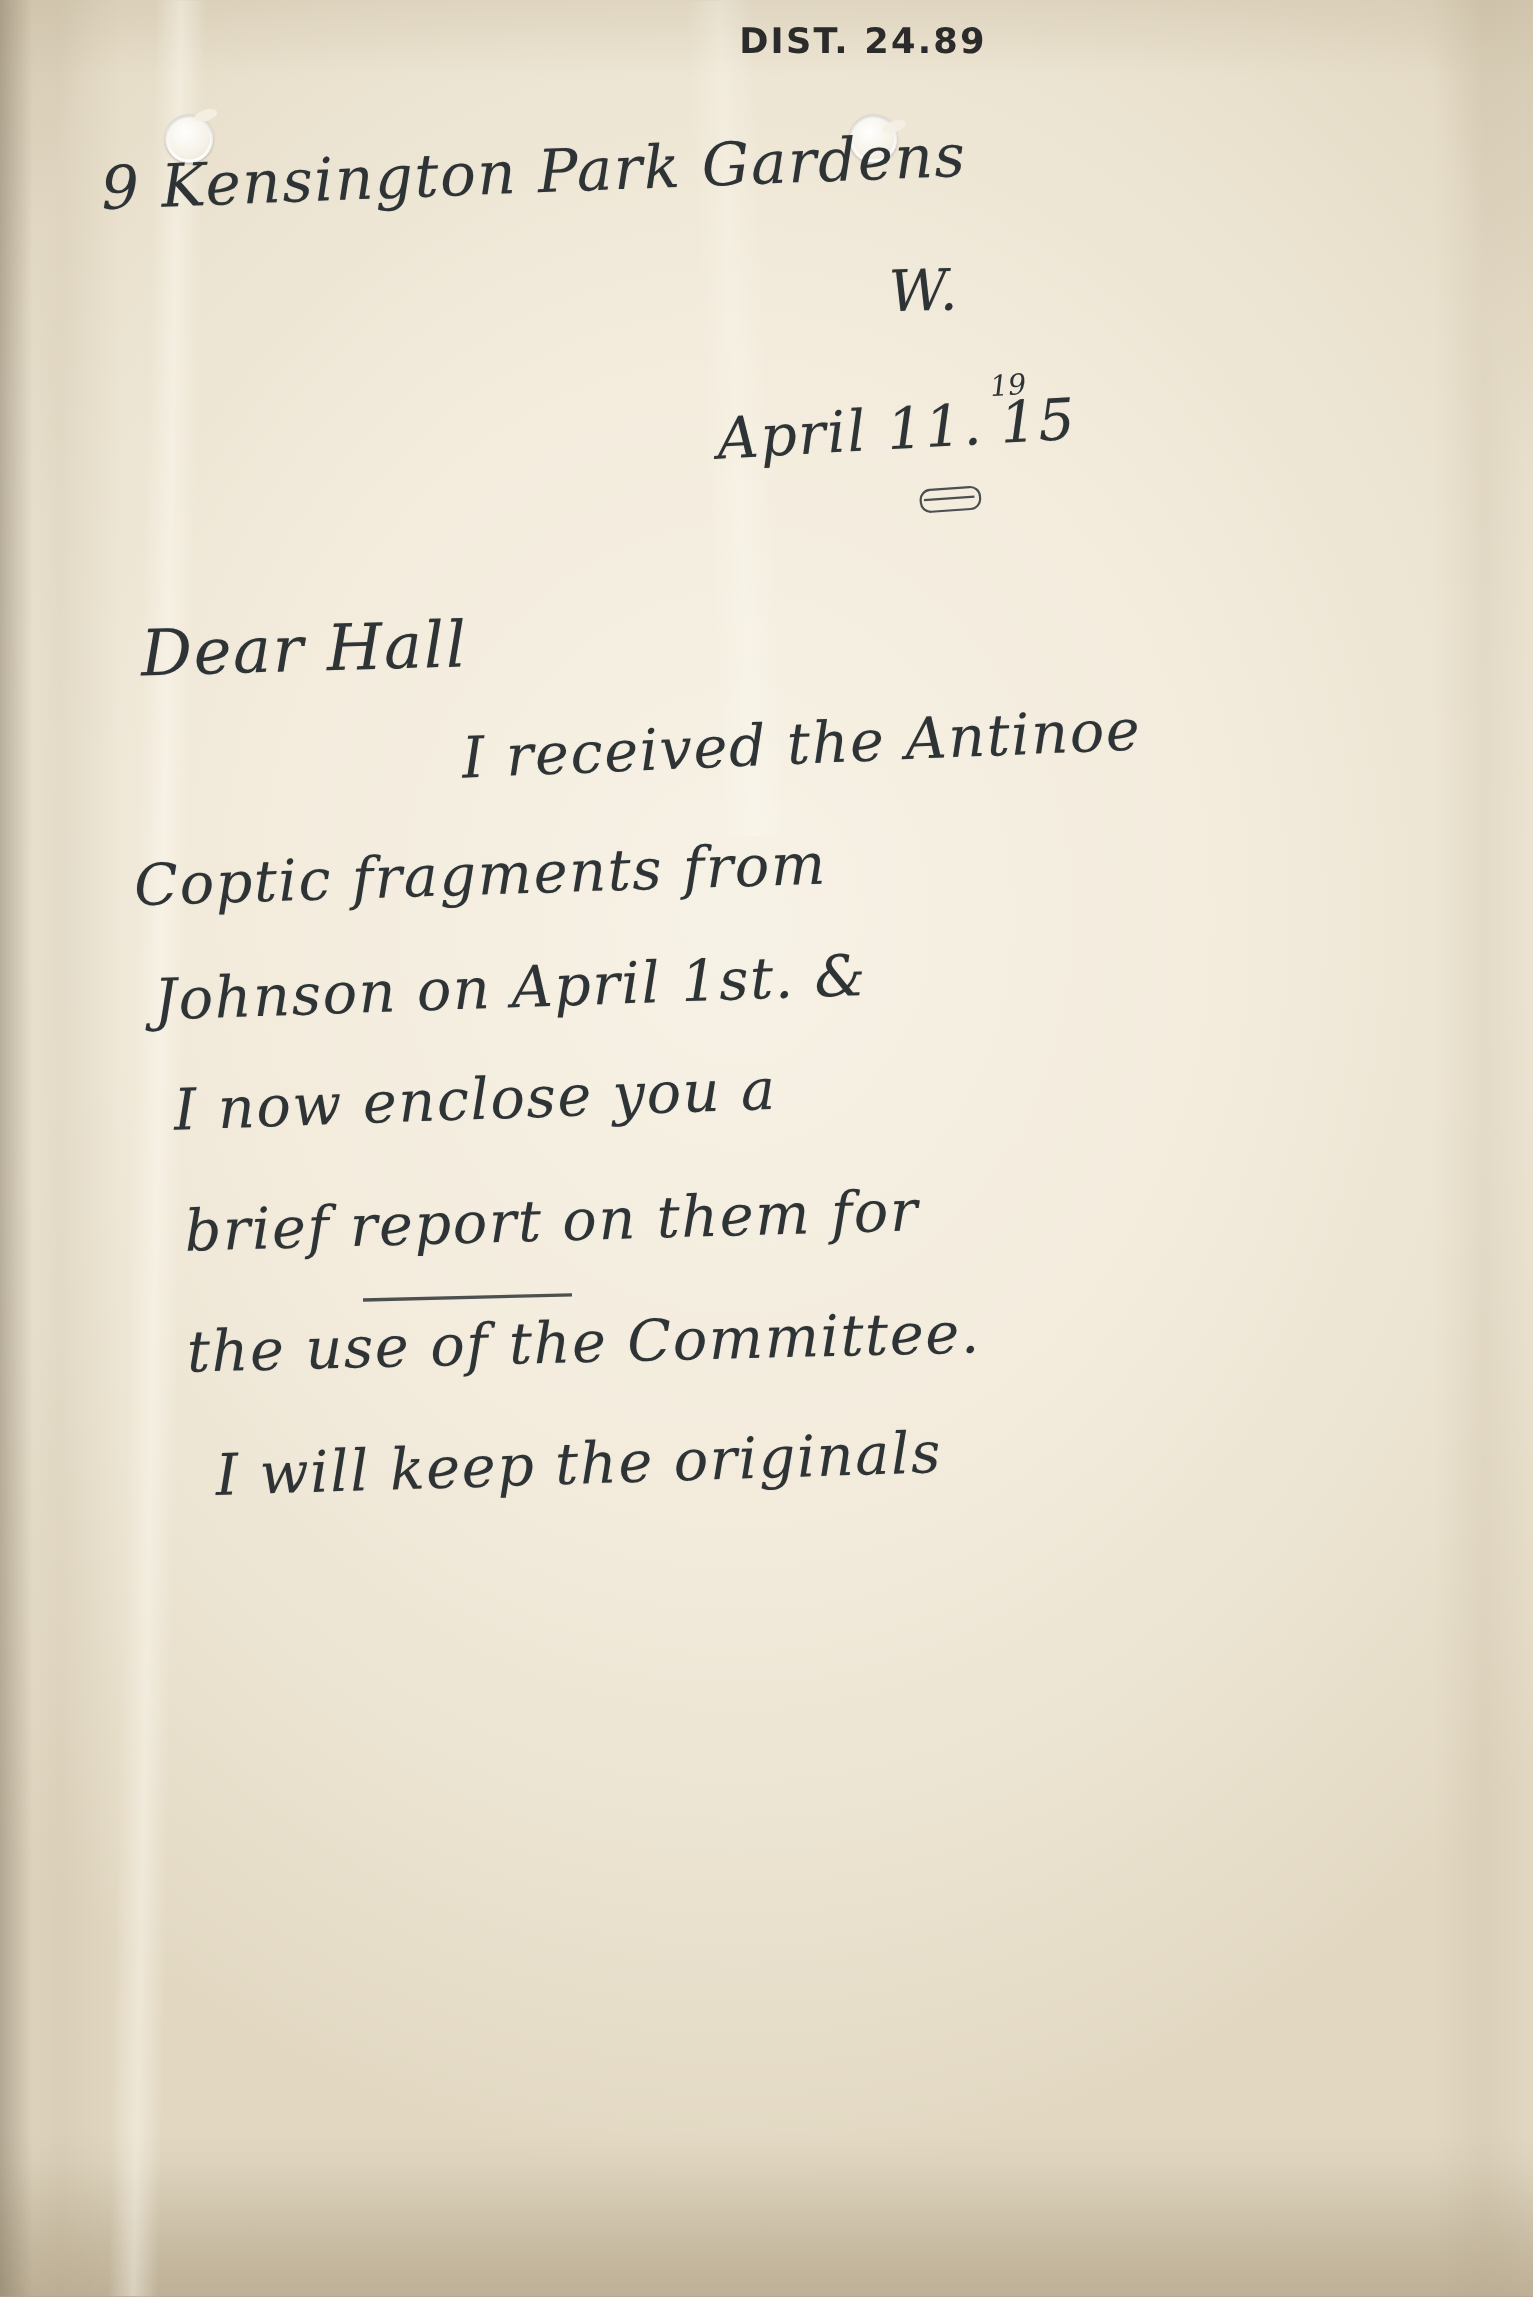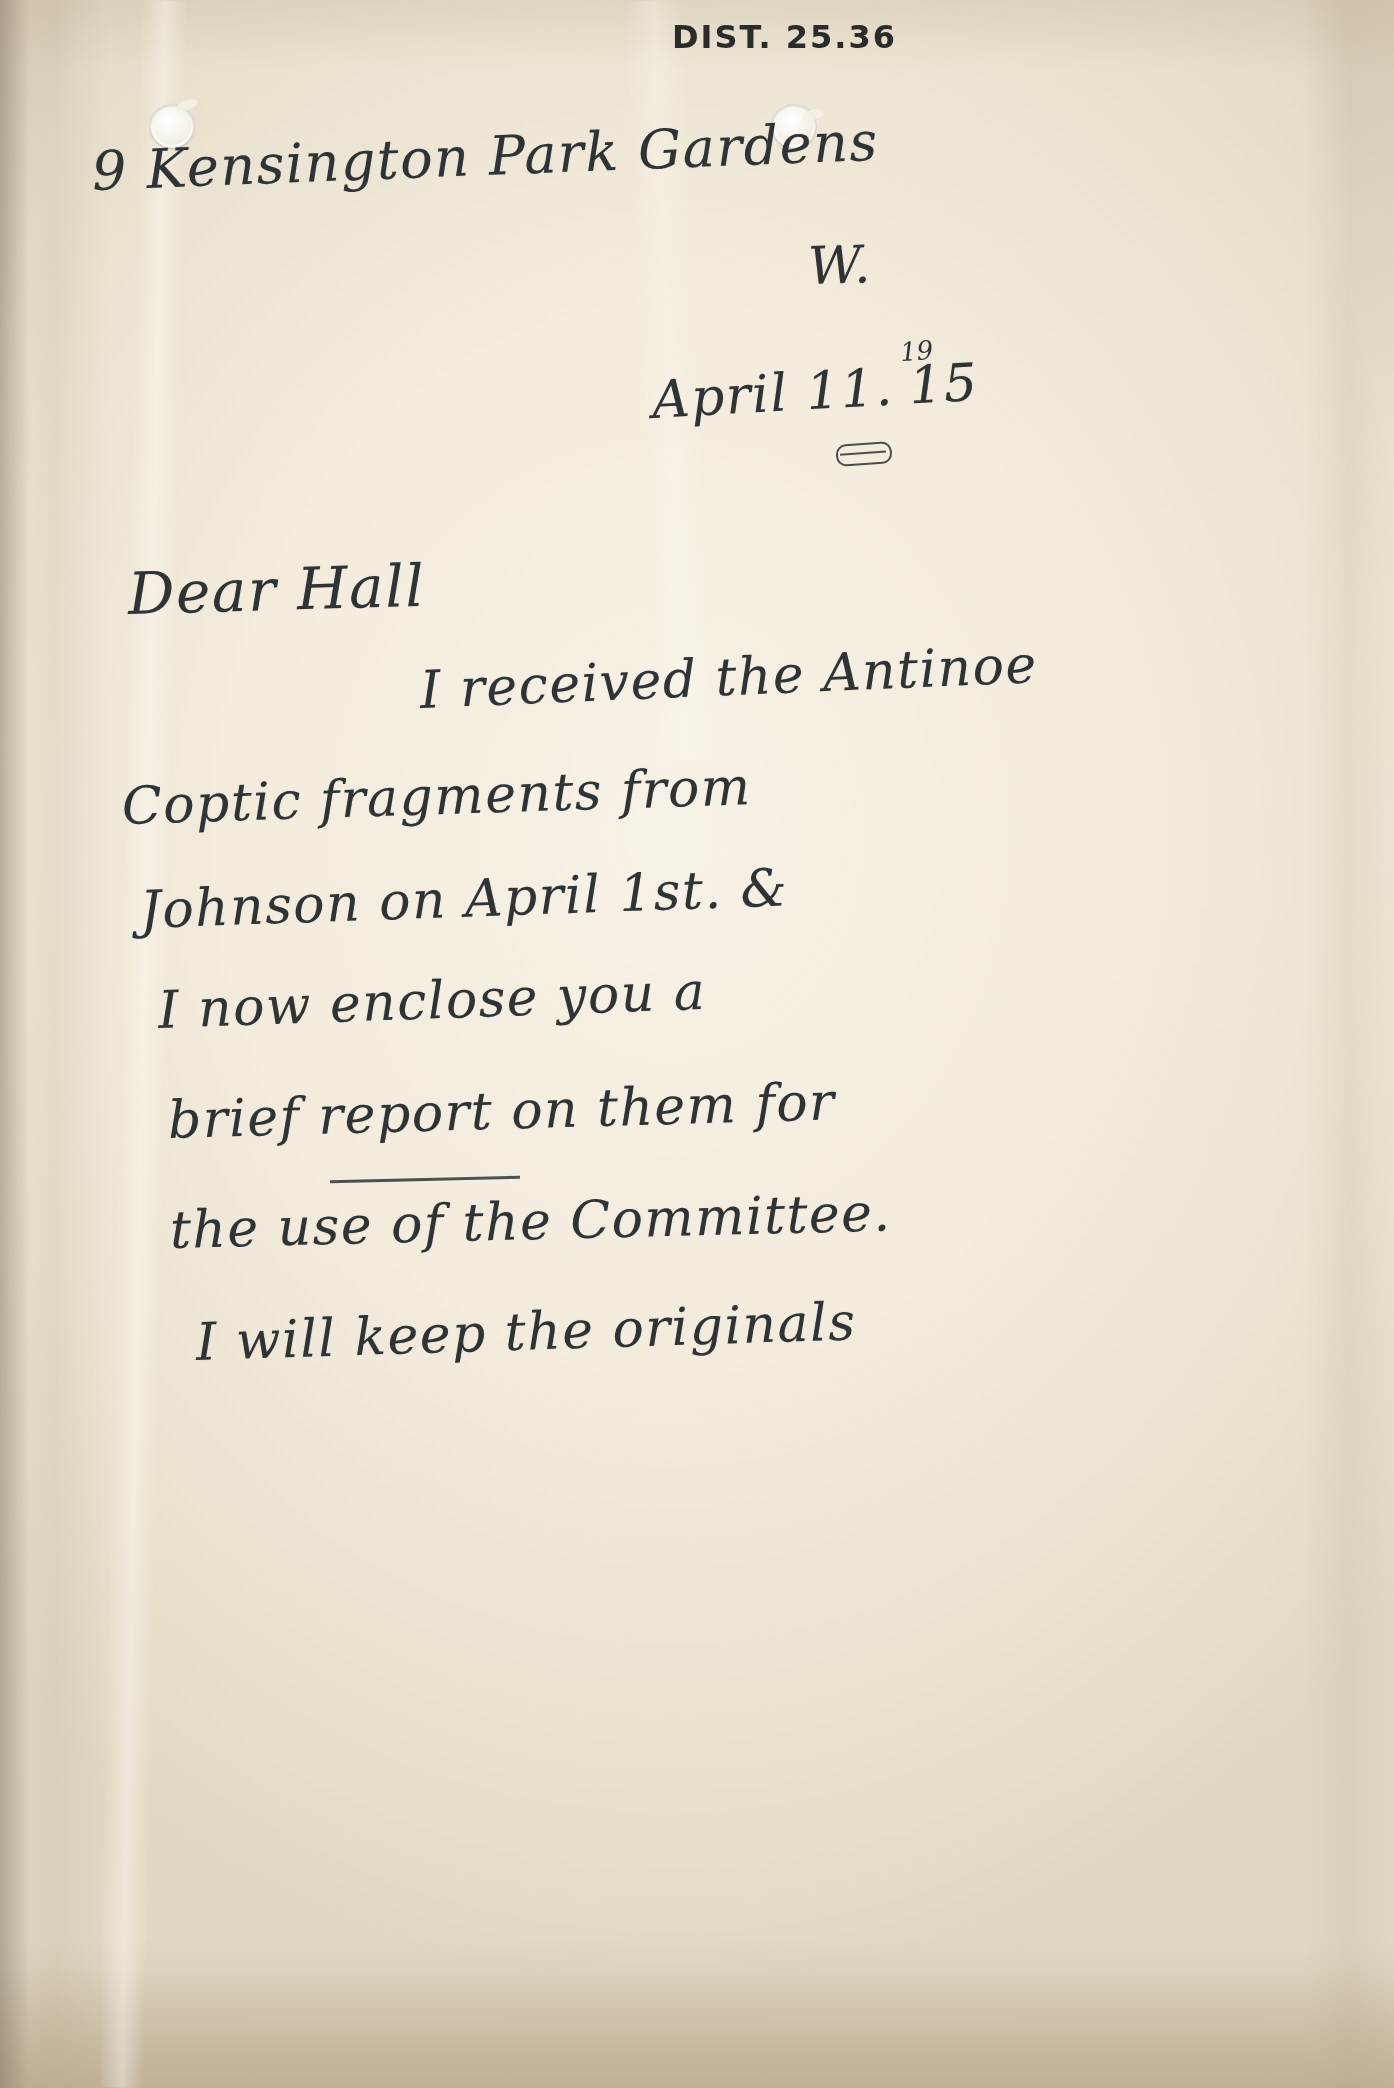--- a/index.html
+++ b/index.html
@@ -158,21 +158,21 @@
 <div class="page">
 
   <div class="paper-tint-a"></div>
   <div class="shade s1"></div>
   <div class="shade s2"></div>
   <div class="shade s3"></div>
   <div class="edge-fray"></div>
   <div class="crease c1"></div>
   <div class="crease c2"></div>
 
-  <div class="archref">DIST. 25.36</div>
+  <div class="archref">DIST. 24.89</div>
 
   <div class="hole h1">
     <div class="hole-inner"></div>
     <div class="hole-nick" style="left:26px; top:-4px;"></div>
   </div>
   <div class="hole h2">
     <div class="hole-inner"></div>
     <div class="hole-nick" style="left:30px; top:6px;"></div>
   </div>
 

